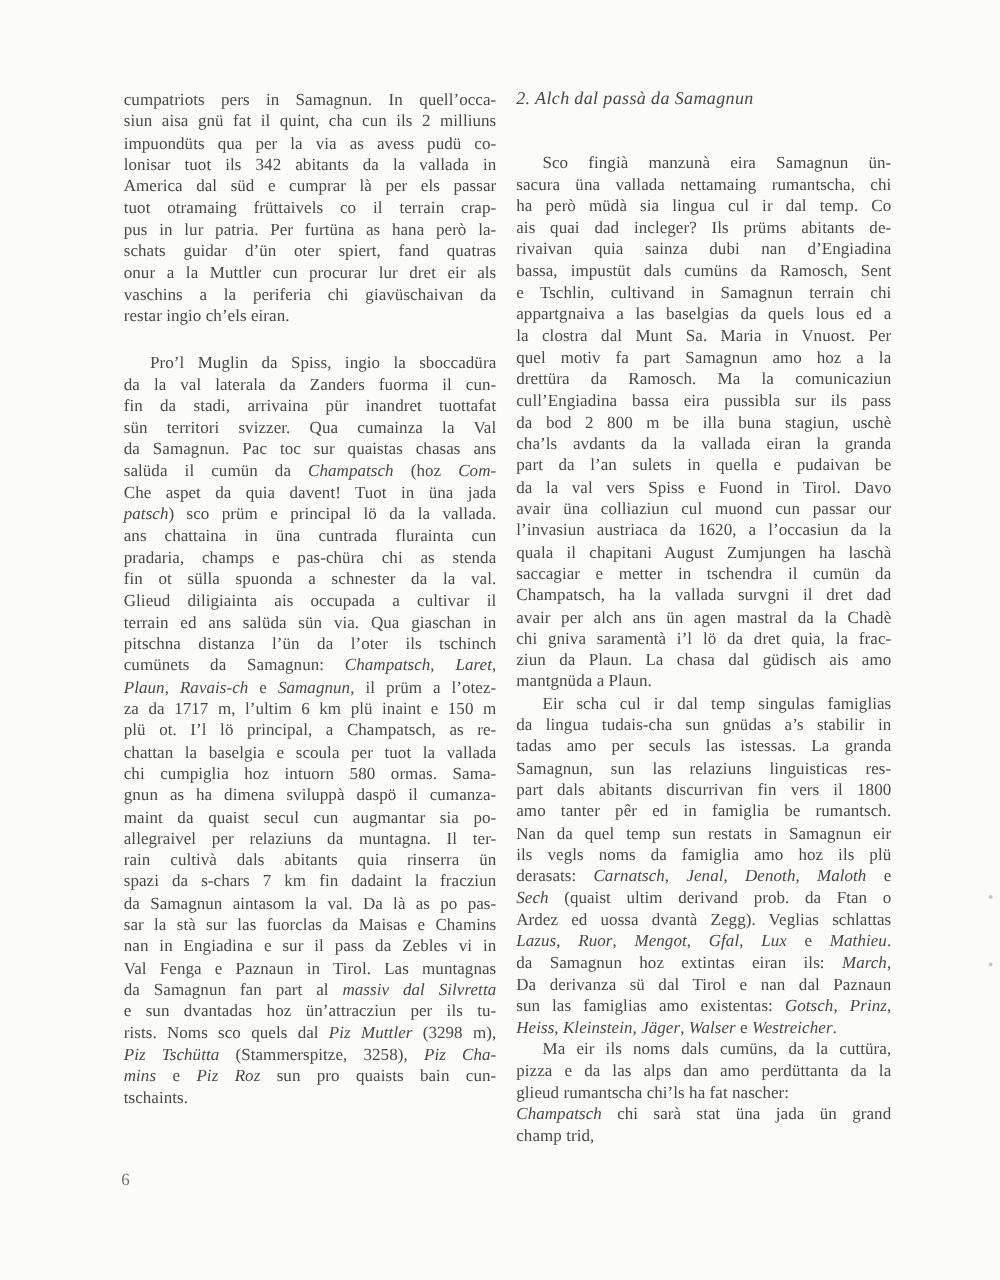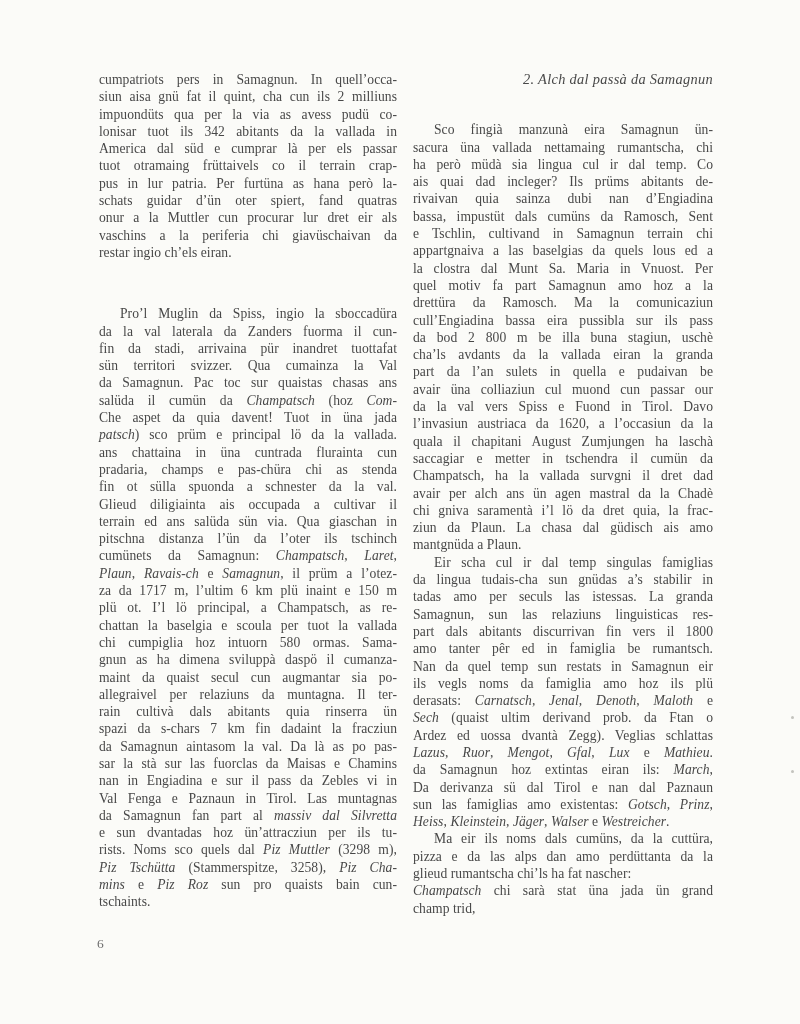--- a/index.html
+++ b/index.html
@@ -16,26 +16,26 @@
     position:absolute;top:71px;
     font-size:13.6px;
     line-height:17.3px;
     letter-spacing:0.05px;
   }
   .col-left{left:99px;width:298px}
   .col-right{left:413px;width:300px}
   .heading{
     font-style:italic;font-weight:normal;
     font-size:14.4px;line-height:17.3px;
-    text-align:right;
+    text-align:left;
     margin:0 0 33px 0;
     letter-spacing:0.3px;
   }
   .para{margin:0}
-  .para.space-before{margin-top:44px}
+  .para.space-before{margin-top:20px}
   .line{
     text-align:justify;
     text-align-last:justify;
     white-space:normal;
   }
   .line.ragged{text-align-last:left}
   .line.indent{text-indent:21px}
   .line i{font-style:italic}
   .pagenum{
     position:absolute;left:97px;top:936px;
@@ -116,22 +116,22 @@
           <div class="line">bassa, impustüt dals cumüns da Ramosch, Sent</div>
           <div class="line">e Tschlin, cultivand in Samagnun terrain chi</div>
           <div class="line">appartgnaiva a las baselgias da quels lous ed a</div>
           <div class="line">la clostra dal Munt Sa. Maria in Vnuost. Per</div>
           <div class="line">quel motiv fa part Samagnun amo hoz a la</div>
           <div class="line">drettüra da Ramosch. Ma la comunicaziun</div>
           <div class="line">cull’Engiadina bassa eira pussibla sur ils pass</div>
           <div class="line">da bod 2 800 m be illa buna stagiun, uschè</div>
           <div class="line">cha’ls avdants da la vallada eiran la granda</div>
           <div class="line">part da l’an sulets in quella e pudaivan be</div>
+          <div class="line">da la val vers Spiss e Fuond in Tirol. Davo</div>
           <div class="line">avair üna colliaziun cul muond cun passar our</div>
-          <div class="line">da la val vers Spiss e Fuond in Tirol. Davo</div>
           <div class="line">l’invasiun austriaca da 1620, a l’occasiun da la</div>
           <div class="line">quala il chapitani August Zumjungen ha laschà</div>
           <div class="line">saccagiar e metter in tschendra il cumün da</div>
           <div class="line">Champatsch, ha la vallada survgni il dret dad</div>
           <div class="line">avair per alch ans ün agen mastral da la Chadè</div>
           <div class="line">chi gniva saramentà i’l lö da dret quia, la frac-</div>
           <div class="line">ziun da Plaun. La chasa dal güdisch ais amo</div>
           <div class="line ragged">mantgnüda a Plaun.</div>
         </div>
         <div class="para">

